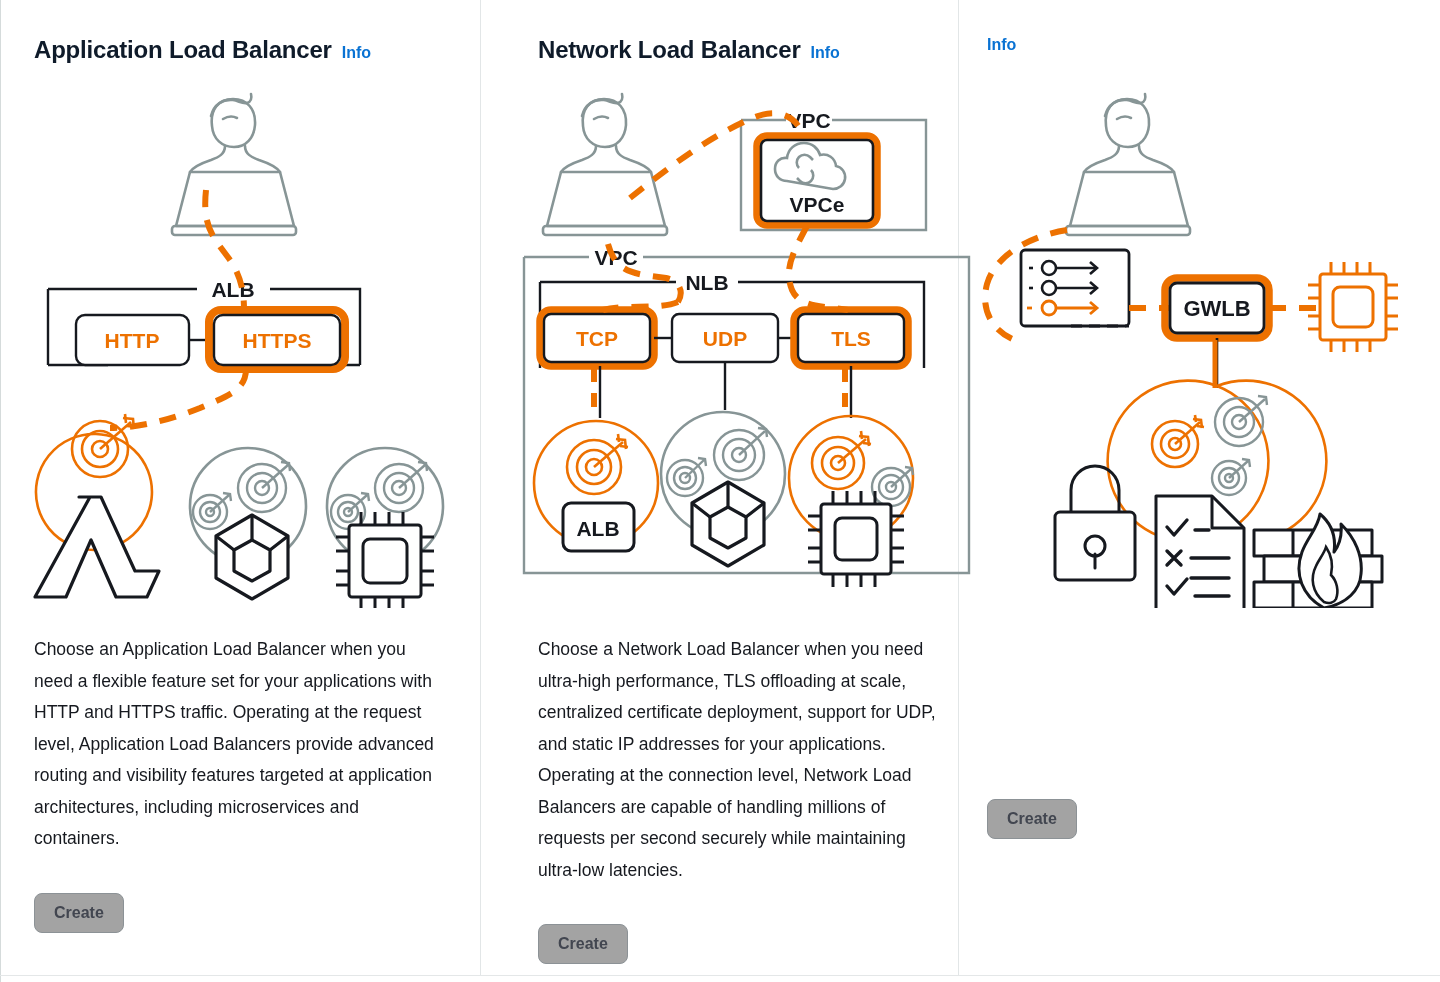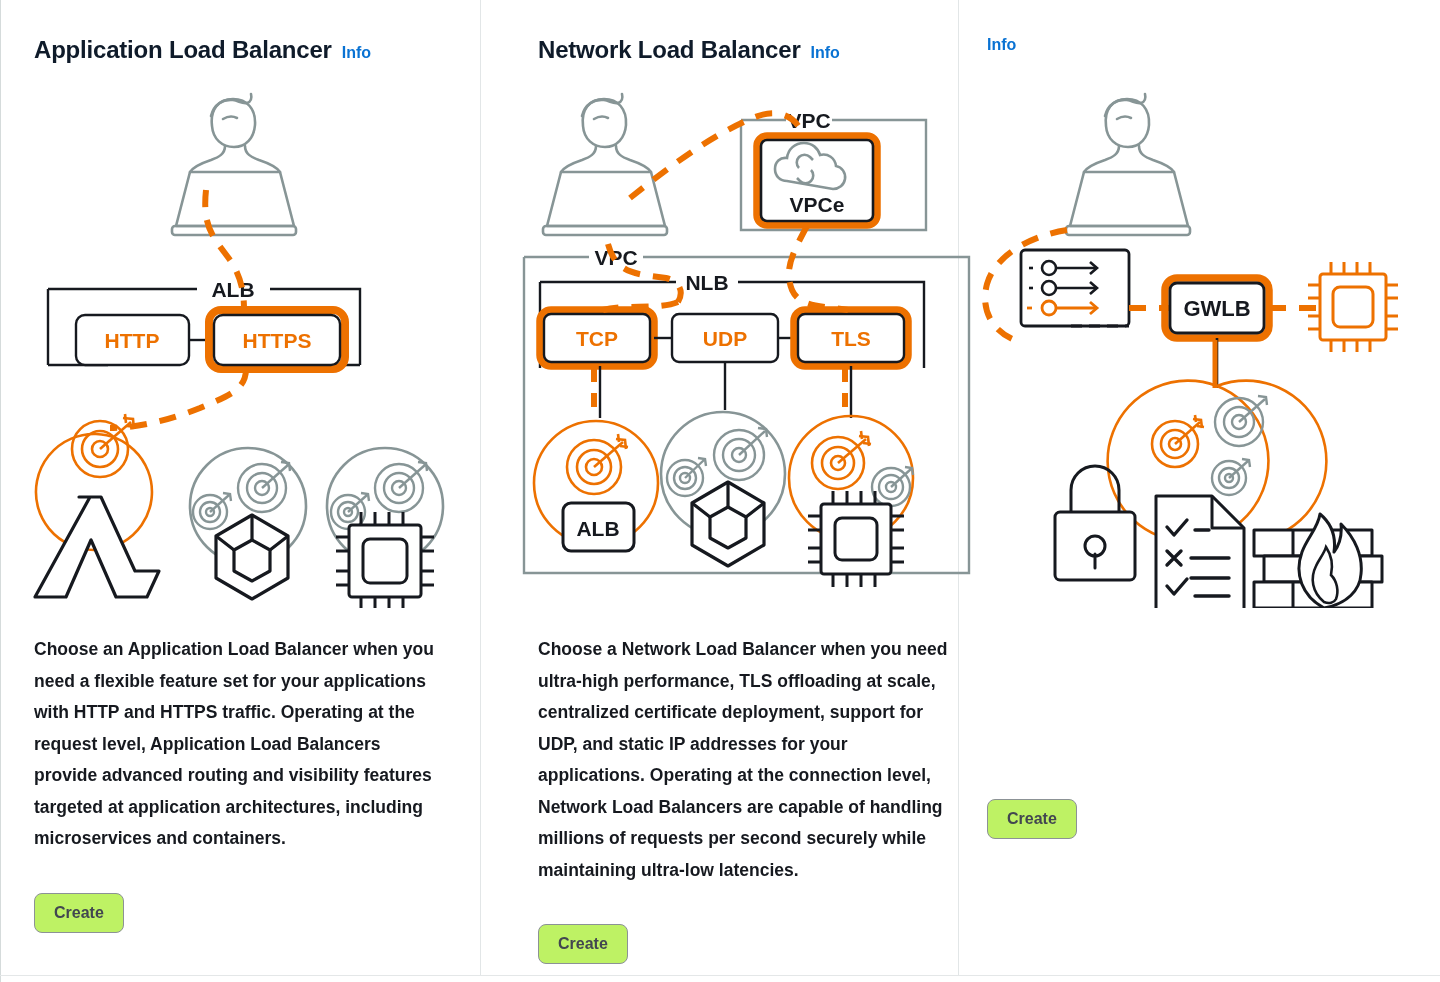--- a/index.html
+++ b/index.html
@@ -36,31 +36,31 @@
   }
   .c1 .card-head { left:34px; }
   .c2 .card-head { left:30px; }
   .c3 .card-head { left:28px; }
 
   .diagram { position:absolute; left:0; top:78px; width:100%; height:530px; }
   .diagram svg { display:block; }
 
   .desc {
     position:absolute; font-size:17.5px; line-height:31.5px;
-    color:#16191f; font-weight:700;
+    color:#16191f; font-weight:400;
   }
   .c1 .desc { left:34px; top:634px; width:400px; }
   .c2 .desc { left:511px - 481px; top:634px; width:412px; }
   .c2 .desc { left:30px; }
   .c3 .desc { left:28px; top:634px; width:425px; }
 
   .btn-create {
     position:absolute; display:inline-flex; align-items:center; justify-content:center;
     height:40px; padding:0 19px;
-    background:#bef264; border:1px solid #8c9296; border-radius:8px;
+    background:#a3a3a3; border:1px solid #8c9296; border-radius:8px;
     color:#424650; font-size:16px; font-weight:bold; cursor:pointer;
     font-family:"Liberation Sans", sans-serif;
   }
   .c1 .btn-create { left:34px; top:893px; }
   .c2 .btn-create { left:511px - 481px; top:924px; }
   .c2 .btn-create { left:30px; top:924px; }
   .c3 .btn-create { left:28px; top:799px; }
 </style>
 </head>
 <body>

